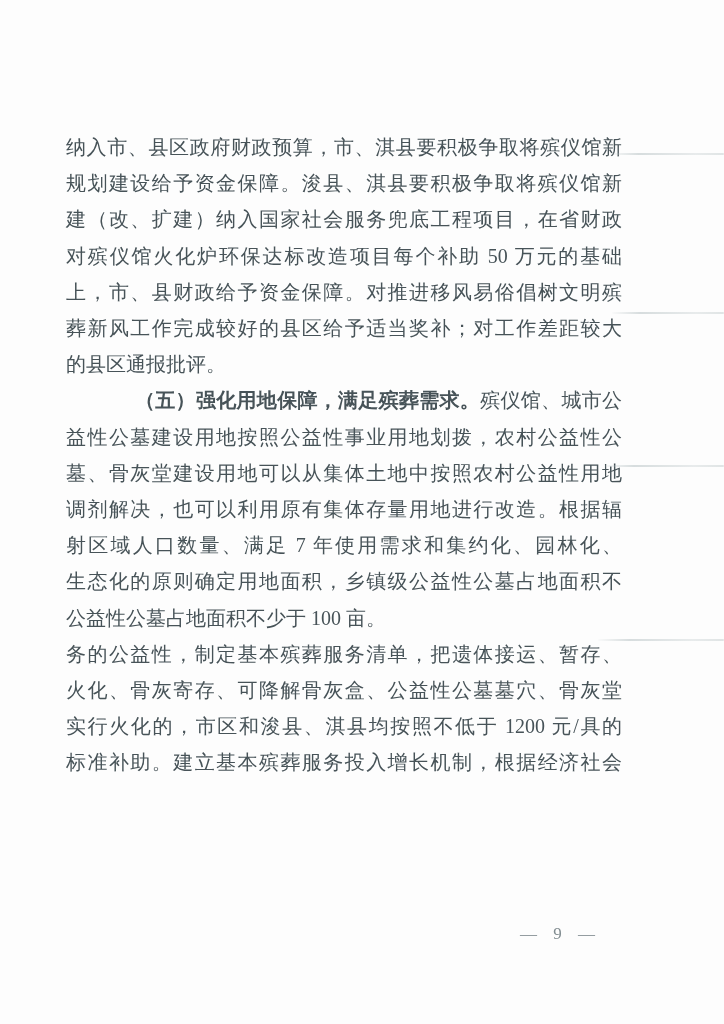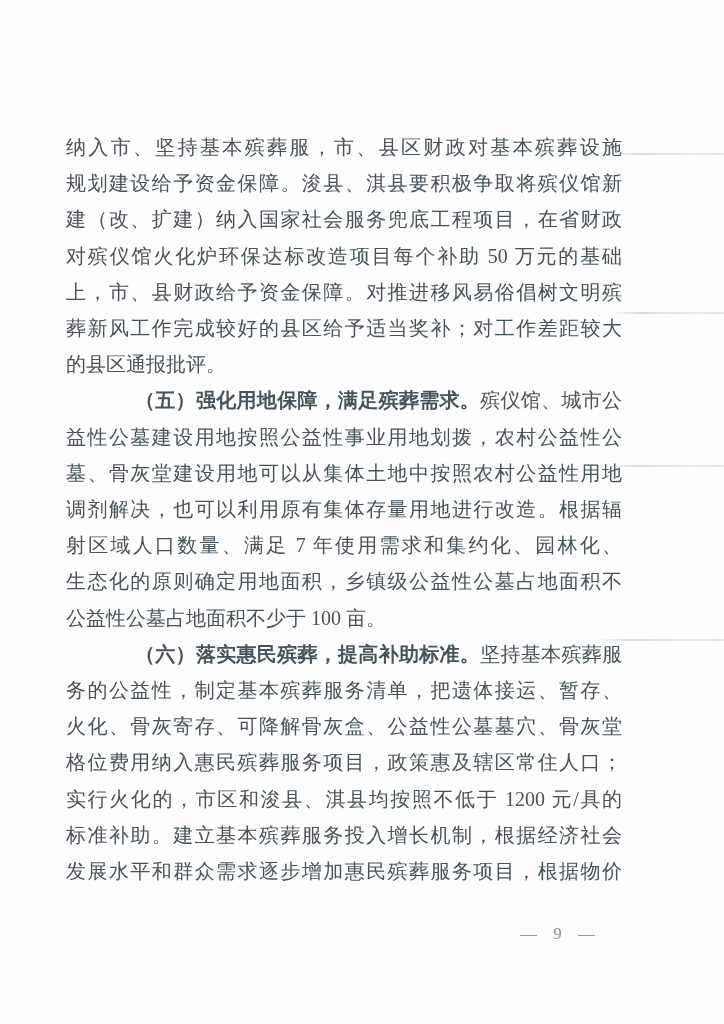--- a/index.html
+++ b/index.html
@@ -60,45 +60,42 @@
   .a2 { left: 612px; top: 312px; width: 112px; }
   .a3 { left: 604px; top: 465px; width: 120px; }
   .a4 { left: 598px; top: 639px; width: 126px; }
 </style>
 </head>
 <body>
 
 <div class="page">
   <div class="content">
       <div class="paragraph">
-        <div class="line"><span class="seg">纳入市、坚持基本殡葬服，市、县区财政对基本殡葬设施</span></div>
+        <div class="line"><span class="seg">纳入市、县区政府财政预算，市、淇县要积极争取将殡仪馆新</span></div>
         <div class="line"><span class="seg">规划建设给予资金保障。浚县、淇县要积极争取将殡仪馆新</span></div>
         <div class="line"><span class="seg">建（改、扩建）纳入国家社会服务兜底工程项目，在省财政</span></div>
         <div class="line"><span class="seg">对殡仪馆火化炉环保达标改造项目每个补助 50 万元的基础</span></div>
         <div class="line"><span class="seg">上，市、县财政给予资金保障。对推进移风易俗倡树文明殡</span></div>
         <div class="line"><span class="seg">葬新风工作完成较好的县区给予适当奖补；对工作差距较大</span></div>
         <div class="line no-justify"><span class="seg">的县区通报批评。</span></div>
       </div>
       <div class="paragraph">
         <div class="line indent"><span class="seg bold">（五）强化用地保障，满足殡葬需求。</span><span class="seg">殡仪馆、城市公</span></div>
         <div class="line"><span class="seg">益性公墓建设用地按照公益性事业用地划拨，农村公益性公</span></div>
         <div class="line"><span class="seg">墓、骨灰堂建设用地可以从集体土地中按照农村公益性用地</span></div>
         <div class="line"><span class="seg">调剂解决，也可以利用原有集体存量用地进行改造。根据辐</span></div>
         <div class="line"><span class="seg">射区域人口数量、满足 7 年使用需求和集约化、园林化、</span></div>
         <div class="line"><span class="seg">生态化的原则确定用地面积，乡镇级公益性公墓占地面积不</span></div>
         <div class="line no-justify"><span class="seg">公益性公墓占地面积不少于 100 亩。</span></div>
       </div>
       <div class="paragraph">
-        <div class="line indent"><span class="seg bold">（六）落实惠民殡葬，提高补助标准。</span><span class="seg">坚持基本殡葬服</span></div>
         <div class="line"><span class="seg">务的公益性，制定基本殡葬服务清单，把遗体接运、暂存、</span></div>
         <div class="line"><span class="seg">火化、骨灰寄存、可降解骨灰盒、公益性公墓墓穴、骨灰堂</span></div>
-        <div class="line"><span class="seg">格位费用纳入惠民殡葬服务项目，政策惠及辖区常住人口；</span></div>
         <div class="line"><span class="seg">实行火化的，市区和浚县、淇县均按照不低于 1200 元/具的</span></div>
         <div class="line"><span class="seg">标准补助。建立基本殡葬服务投入增长机制，根据经济社会</span></div>
-        <div class="line"><span class="seg">发展水平和群众需求逐步增加惠民殡葬服务项目，根据物价</span></div>
       </div>
     </div>
 
   <div class="artifact a1"></div>
   <div class="artifact a2"></div>
   <div class="artifact a3"></div>
   <div class="artifact a4"></div>
 
   <div class="page-number">
     <span>— 9 —</span>

